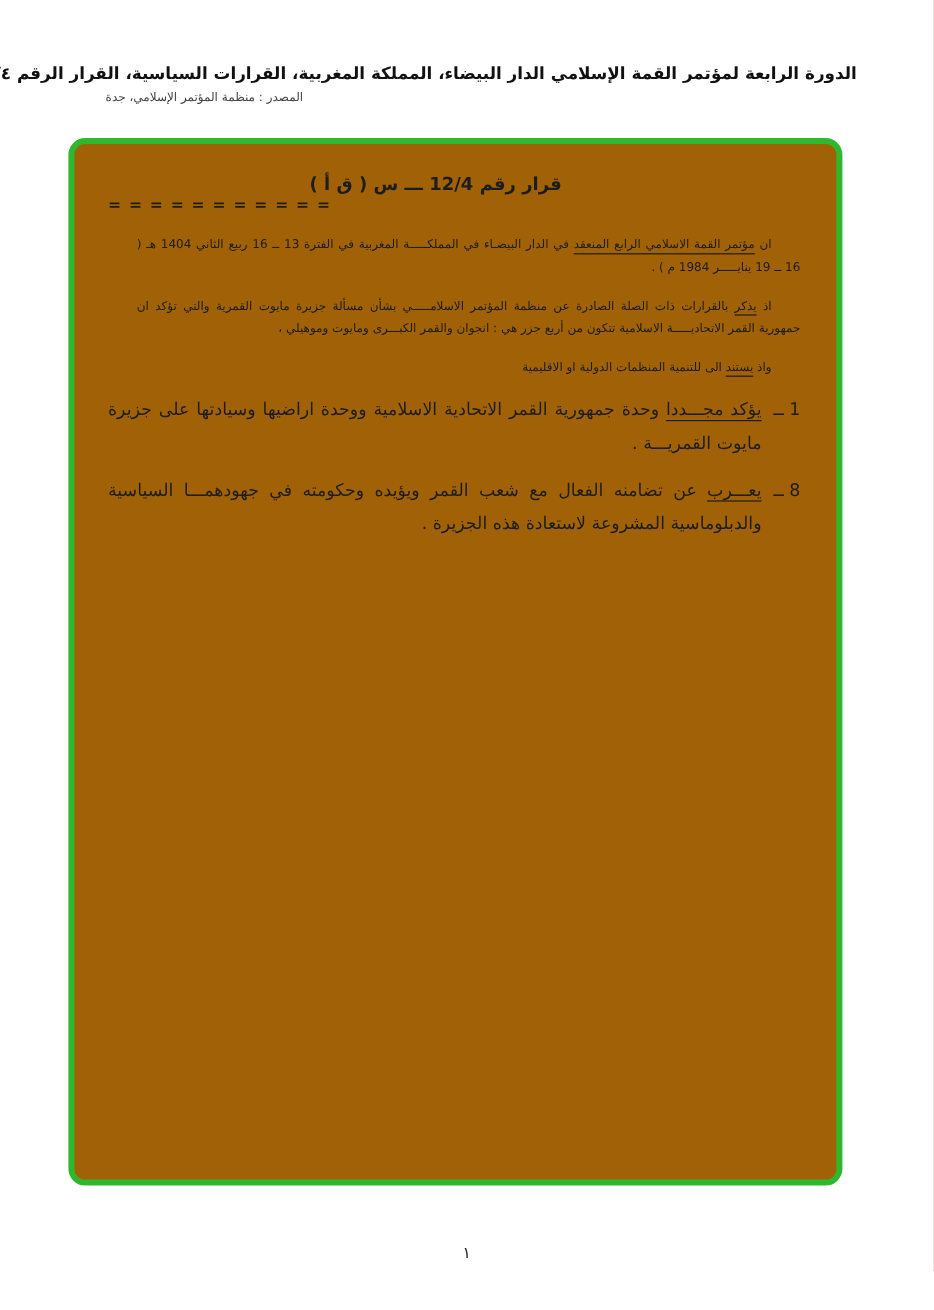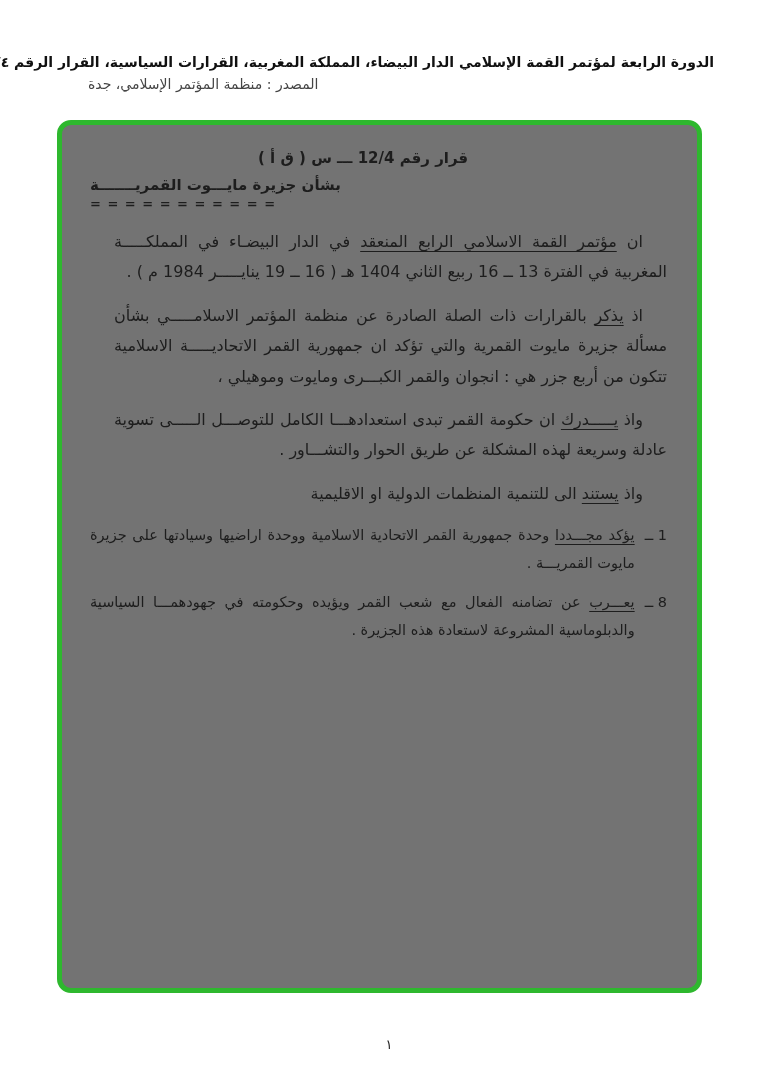--- a/index.html
+++ b/index.html
@@ -18,31 +18,31 @@
     font-weight: bold;
     text-align: center;
     direction: rtl;
     white-space: nowrap;
     color: #111;
   }
   .source {
     margin: 6px 0 0 88px;
     width: fit-content;
     direction: rtl;
-    font-size: 14px;
+    font-size: 10px;
     color: #444;
   }
   .frame {
     margin: 28px 0 0 57px;
     width: 645px;
     min-height: 873px;
     border: 5px solid #2eb82e;
     border-radius: 14px;
     padding: 24px 30px 20px 28px;
-    background: #737373;
+    background: #a16207;
   }
   .doc-title {
     direction: rtl;
     width: fit-content;
     margin-left: 168px;
     font-size: 15px;
     font-weight: bold;
     letter-spacing: 0.3px;
   }
   .doc-subject {
@@ -56,21 +56,21 @@
     direction: ltr;
     width: fit-content;
     margin: 2px 0 16px 0;
     font-size: 13px;
     font-weight: bold;
     letter-spacing: 1px;
   }
   .para {
     direction: rtl;
     text-align: justify;
-    font-size: 16px;
+    font-size: 10px;
     line-height: 1.9;
     margin-bottom: 13px;
     text-indent: 24px;
     margin-left: 24px;
   }
   .items { margin-top: 4px; }
   .item {
     direction: rtl;
     display: flex;
     gap: 10px;
@@ -96,27 +96,25 @@
 </style>
 </head>
 <body style="color: rgb(29, 29, 29); background: rgb(255, 255, 255);">
 
 <div class="catalog">الدورة الرابعة لمؤتمر القمة الإسلامي  الدار البيضاء، المملكة المغربية، القرارات السياسية، القرار الرقم ١٢/٤ ـ س (ق.أ)</div>
 
 <div class="source">المصدر : منظمة المؤتمر الإسلامي، جدة</div>
 
 <div class="frame" style="border-color: rgb(46, 184, 46);">
   <div class="doc-title">قرار رقم 12/4 ـــ س ( ق أ )</div>
-  <div class="doc-subject">بشأن جزيرة مايـــوت القمريـــــــة</div>
   <div class="doc-separator">= = = = = = = = = = =</div>
 
   <div class="paras">
       <p class="para"><span>ان </span><span class="u">مؤتمر القمة الاسلامي الرابع المنعقد</span><span> في الدار البيضـاء في المملكـــــة المغربية في الفترة 13 ــ 16 ربيع الثاني 1404 هـ ( 16 ــ 19 ينايـــــر 1984 م ) .</span></p>
       <p class="para"><span>اذ </span><span class="u">يذكر</span><span> بالقرارات ذات الصلة الصادرة عن منظمة المؤتمر الاسلامـــــي بشأن مسألة جزيرة مايوت القمرية والتي تؤكد ان جمهورية القمر الاتحاديـــــة الاسلامية تتكون من أربع جزر هي : انجوان والقمر الكبـــرى ومايوت وموهيلي ،</span></p>
-      <p class="para"><span>واذ </span><span class="u">يـــــدرك</span><span> ان حكومة القمر تبدى استعدادهـــا الكامل للتوصـــل الـــــى تسوية عادلة وسريعة لهذه المشكلة عن طريق الحوار والتشـــاور .</span></p>
       <p class="para"><span>واذ </span><span class="u">يستند</span><span> الى للتنمية المنظمات الدولية او الاقليمية</span></p>
     </div>
 
   <div class="items">
       <div class="item">
         <span class="num">1 ــ</span>
         <span class="itext"><span class="u">يؤكد مجـــددا</span><span> وحدة جمهورية القمر الاتحادية الاسلامية ووحدة اراضيها وسيادتها على جزيرة مايوت القمريـــة .</span></span>
       </div>
       <div class="item">
         <span class="num">8 ــ</span>

